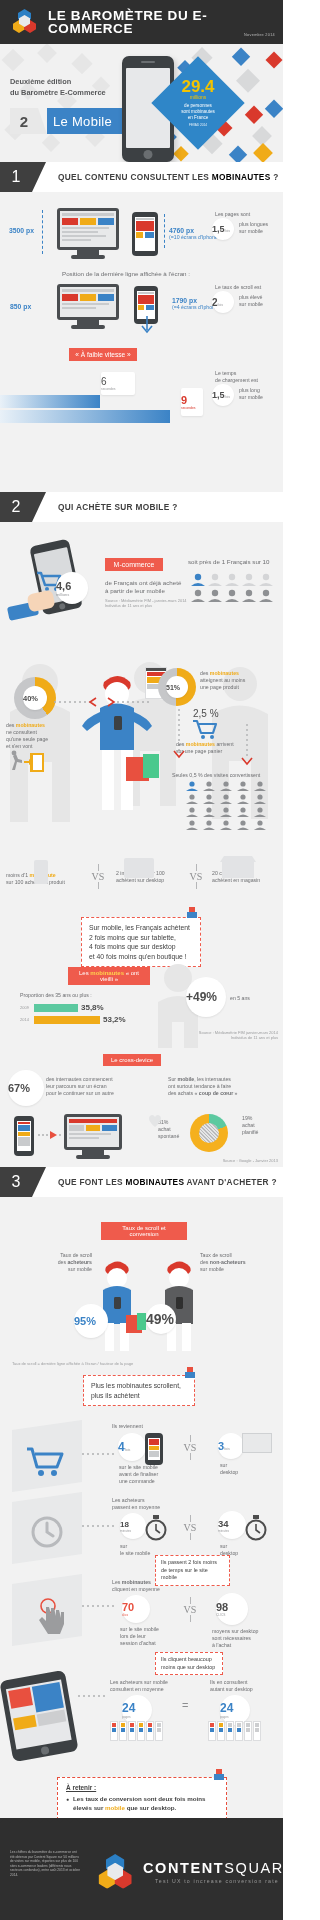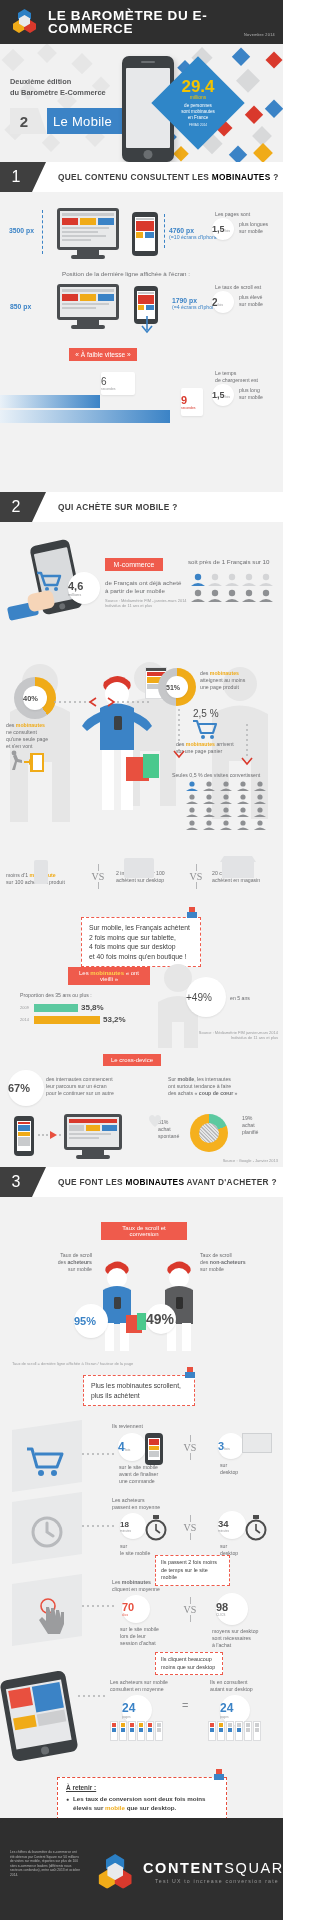--- a/index.html
+++ b/index.html
@@ -349,21 +349,21 @@
       <div style="position:absolute;left:50%;transform:translateX(-50%);bottom:2px;width:6px;height:6px;border-radius:50%;background:#6a6e71"></div>
     </div>
     <svg class="ab" style="left:36px; top:48px" width="26" height="22">
       <path d="M1,3 L5,3 L9,15 L21,15 L24,6 L7,6" stroke="#3b83c6" stroke-width="2.4" fill="none" stroke-linejoin="round"></path>
       <circle cx="11" cy="19" r="2" fill="#3b83c6"></circle>
         <circle cx="20" cy="19" r="2" fill="#3b83c6"></circle>
     </svg>
     <div class="ab" style="left:8px; top:82px; width:30px; height:14px; background:#3b83c6; border-radius:3px; transform:rotate(-12deg)"></div>
     <div class="ab" style="left:28px; top:70px; width:26px; height:18px; background:#f6d5b8; border-radius:6px; transform:rotate(-12deg)"></div>
 
-    <div class="ab circ" style="left:68px; top:50px; width:32px; height:32px;">
+    <div class="ab circ" style="left:56px; top:50px; width:32px; height:32px;">
       <div style="font-size:11px;font-weight:bold;color:#4d4d4d">4,6</div>
       <div style="font-size:4px;color:#9b9c9e">millions</div>
     </div>
 
     <div class="ab redtag" style="left:105px; top:36px; width:58px; font-size:7px;">M-commerce</div>
     <div class="ab t6" style="left:105px; top:57px; width:85px;">de Français ont déjà acheté</div>
     <div class="ab t6" style="left:105px; top:65px; width:85px;">à partir de leur mobile</div>
     <div class="ab t4" style="left:105px; top:76px;">Source : Médiamétrie FIM - janvier-mars 2014</div>
     <div class="ab t4" style="left:105px; top:81px;">Individus de 11 ans et plus</div>
 
@@ -640,21 +640,21 @@
         <span style="font-size:8px;font-weight:bold;color:#4d4d4d">53,2%</span>
       </div>
     </div>
 
     <svg class="ab" style="left:150px; top:440px" width="70" height="86">
       <circle cx="28" cy="16" r="14" fill="#e6e6e6"></circle>
       <path d="M8,40 q20,-12 40,0 l0,46 -14,0 0,-26 -12,0 0,26 -14,0 z" fill="#e6e6e6"></path>
       <rect x="52" y="30" width="7" height="24" rx="2" fill="#dcdddf"></rect>
     </svg>
     <div class="ab circ" style="left:186px; top:455px; width:40px; height:40px;">
-      <span style="font-size:10px;font-weight:normal;color:#4d4d4d">+49%</span>
+      <span style="font-size:12px;font-weight:bold;color:#4d4d4d">+49%</span>
     </div>
     <div class="ab t5" style="left:230px; top:473px;">en 5 ans</div>
     <div class="ab t4" style="left:198px; top:508px; text-align:right; width:80px;">Source : Médiamétrie FIM janvier-mars 2014</div>
     <div class="ab t4" style="left:198px; top:513px; text-align:right; width:80px;">Individus de 11 ans et plus</div>
 
     <div class="ab redtag" style="left:103px; top:532px; width:58px; font-size:6px;">Le cross-device</div>
     <div class="ab circ" style="left:8px; top:548px; width:36px; height:36px;">
       <span style="font-size:11px;font-weight:bold;color:#4d4d4d">67%</span>
     </div>
     <div class="ab t5" style="left:46px; top:554px;">des internautes commencent</div>

